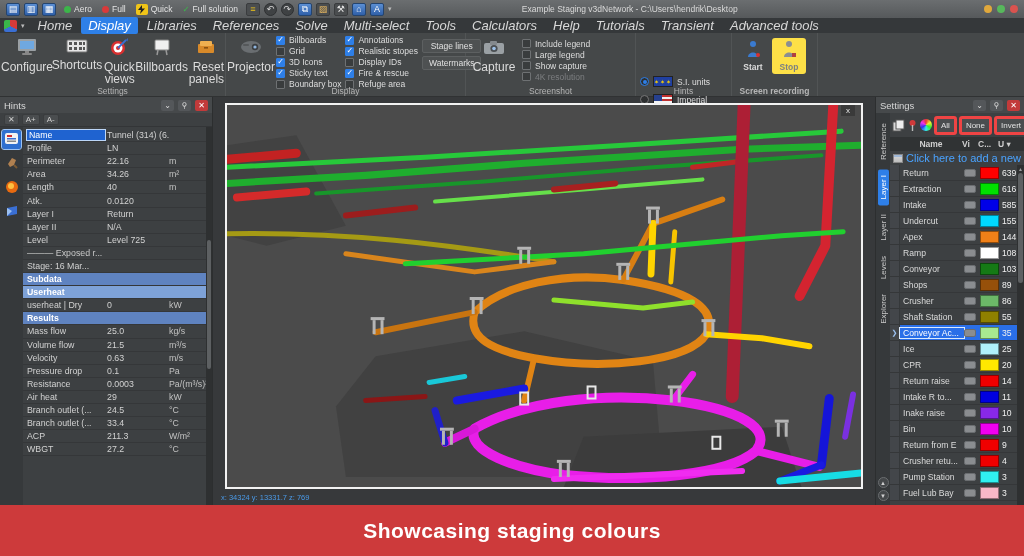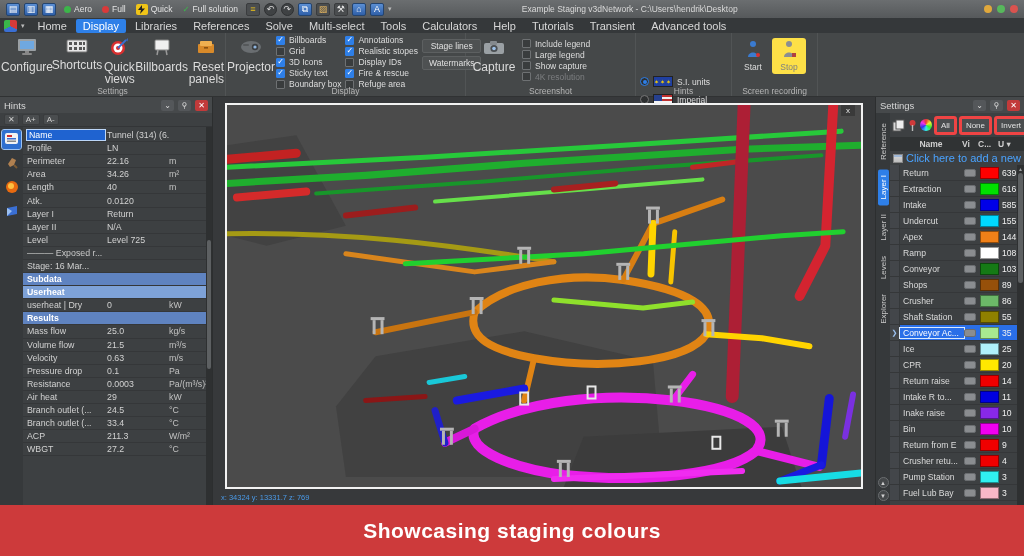--- a/index.html
+++ b/index.html
@@ -21,21 +21,21 @@
     color:#dadada; display:flex; align-items:center; justify-content:center; font-size:9px; }
   .tb-title { margin-left:auto; margin-right:120px; font-size:8.5px; color:#d9d9d9; white-space:nowrap; }
   .win-dots { display:flex; gap:5px; margin-left:auto; }
   .win-dot { width:8px; height:8px; border-radius:50%; }
 
   
   .menubar { height:15px; background:#35383a; display:flex; align-items:center; padding:0 2px; gap:2px; }
   .app-logo { width:13px; height:12px; border-radius:2px; margin:0 2px;
     background:conic-gradient(#d43a3a 0 120deg,#3a6fd4 120deg 240deg,#3ab54a 240deg 360deg); flex:none; }
   .app-caret { font-size:7px; color:#bbb; margin-right:4px; }
-  .mtab { padding:1px 7px; font-size:11px; color:#d8d8d8; border-radius:2px; white-space:nowrap; }
+  .mtab { padding:1px 7px; font-size:13px; color:#d8d8d8; border-radius:2px; white-space:nowrap;font-style:italic; }
   .mtab.active { background:#2e80e8; color:#fff; }
 
   
   .ribbon { height:64px; background:#454849; border-bottom:1px solid #303233; display:flex; }
   .rgroup { position:relative; display:flex; flex-direction:column; padding:2px 4px 11px 4px; border-right:1px solid #515455; }
   .rgroup-label { position:absolute; bottom:0; left:0; right:0; text-align:center; font-size:8.5px; color:#b5b5b5; }
   .rgroup-body { display:flex; flex:1; align-items:stretch; gap:4px; }
   .big-btn { width:46px; display:flex; flex-direction:column; align-items:center; justify-content:flex-start;
     padding-top:3px; gap:3px; border-radius:3px; }
   .big-btn .lbl { font-size:12px; color:#dcdcdc; text-align:right; line-height:1; }
@@ -360,21 +360,21 @@
           <span class="lbl">S.I. units</span>
         </div>
         <div class="chk-row" style="height: 13px;">
           <span class="radio"></span>
           <span class="flag flag-us"></span>
           <span class="lbl">Imperial</span>
         </div>
       </div>
       <div class="rgroup-label">Hints</div>
     </div>
-    <div class="rgroup" style="width: 86px;">
+    <div class="rgroup" style="width: 86px; font-weight: bold;">
       <div class="rec-pair">
         <div class="rec-btn">
           <div><svg width="16" height="18" viewBox="0 0 16 18">
               <circle cx="8" cy="4" r="3" fill="#3a7bd0"></circle>
               <path d="M3,17 C3,11 13,11 13,17 Z" fill="#3a7bd0"></path>
               <circle cx="13" cy="15" r="2" fill="#d83030"></circle>
             </svg></div>
           <div class="lbl">Start</div>
         </div>
         <div class="rec-btn dis">

